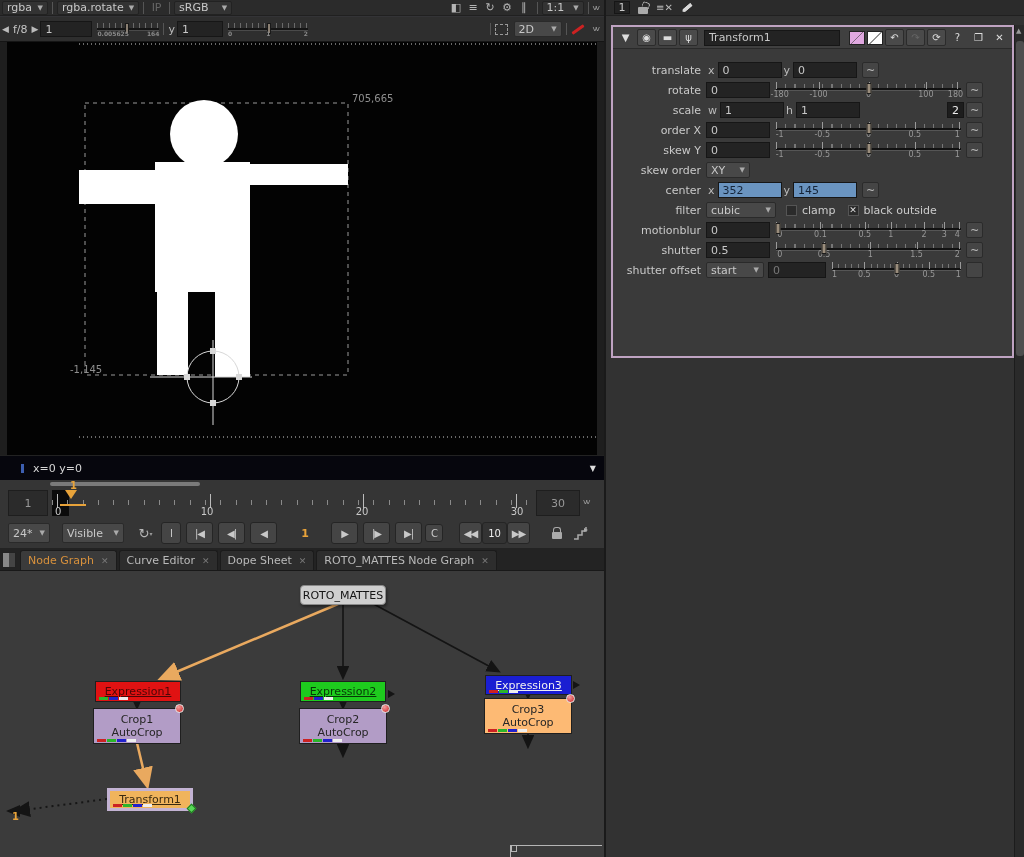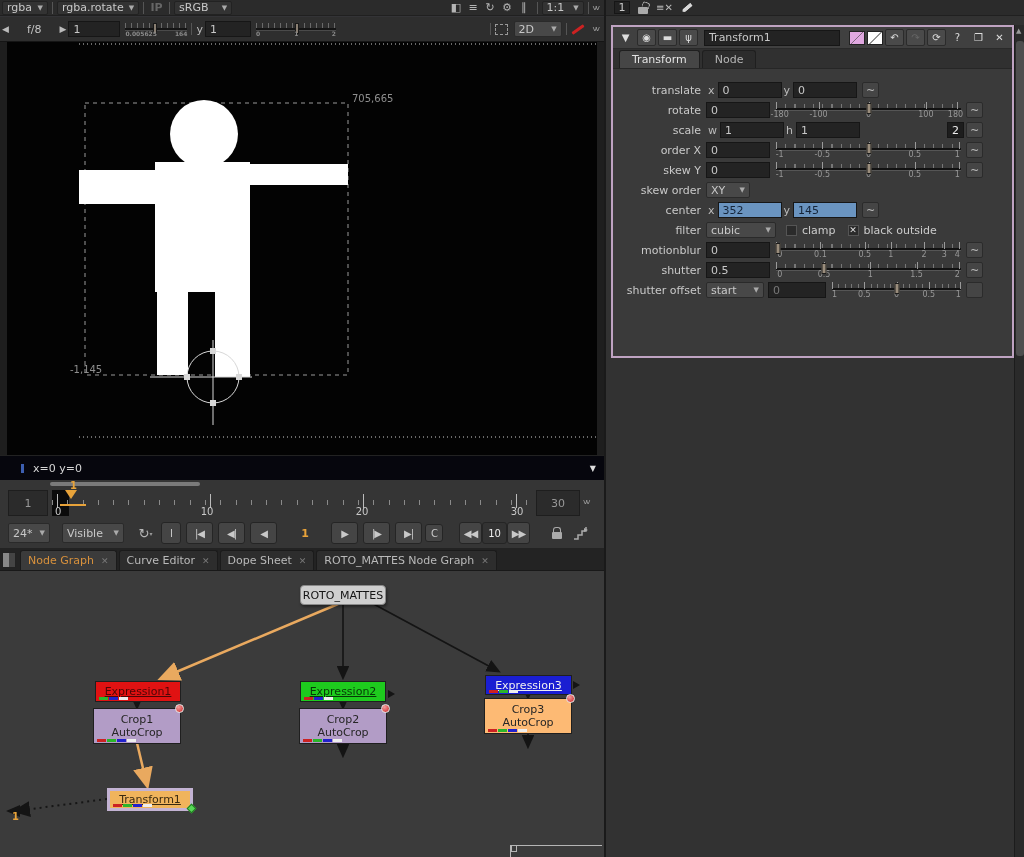--- a/index.html
+++ b/index.html
@@ -122,21 +122,21 @@
     <div class="dd" style="margin-left:2px;min-width:46px">
       <span>rgba</span>
         <span class="car">▼</span>
     </div>
     <span class="sep"></span>
     <div class="dd" style="min-width:82px">
       <span>rgba.rotate</span>
         <span class="car">▼</span>
     </div>
     <span class="sep"></span>
-    <span class="ico dim-ico" style="font-weight:bold">IP</span>
+    <span class="ico dim-ico" style="font-weight:normal">IP</span>
     <span class="sep"></span>
     <div class="dd" style="min-width:58px">
       <span>sRGB</span>
         <span class="car">▼</span>
     </div>
     <div style="flex:1"></div>
     <span class="ico">◧</span>
     <span class="ico">≡</span>
     <span class="ico">↻</span>
     <span class="ico">⚙</span>
@@ -145,21 +145,21 @@
     <div class="dd" style="min-width:42px">
       <span>1:1</span>
         <span class="car">▼</span>
     </div>
     <span class="sep"></span>
     <span class="chev2" style="margin-right:6px">vv</span>
   </div>
 
   <div id="row2" class="abs">
     <span class="arrowbtn">◀</span>
-    <span style="color:#c5c5c5;margin:0 16px">f/8</span>
+    <span style="color:#c5c5c5;margin:0 2px">f/8</span>
     <span class="arrowbtn">▶</span>
     <span class="field" style="width:52px">1</span>
     <div class="minislider" style="margin-left:5px">
       <i class="mticks"></i>
       <i class="track"></i>
       <i class="hdl" style="left:44%"></i>
       <b class="lab" style="left:0">0.005625</b>
       <b class="lab" style="right:0">164</b>
     </div>
     <span class="sep"></span>
@@ -424,24 +424,20 @@
         <span style="flex:1"></span>
         <span class="swatch" style="background:linear-gradient(135deg,#e0a8e0 49%,#222 51%,#eee 52%,#e0a8e0 54%)"></span>
         <span class="swatch" style="background:linear-gradient(135deg,#fff 48%,#333 52%,#fff 56%)"></span>
         <span class="hbtn">↶</span>
         <span class="hbtn" style="color:#666">↷</span>
         <span class="hbtn">⟳</span>
         <span class="hbtn" style="background:none;border:none">?</span>
         <span class="hbtn" style="background:none;border:none">❐</span>
         <span class="hbtn" style="background:none;border:none">✕</span>
       </div>
-      <div id="ptabs">
-        <span class="ptab active">Transform</span>
-        <span class="ptab">Node</span>
-      </div>
 
       <div id="pbody">
 
         <div class="prow">
           <span class="plabel">translate</span>
           <span class="axis">x</span>
           <span class="field f64">0</span>
           <span class="axis">y</span>
           <span class="field f64">0</span>
           <span class="curvebtn" style="margin-left:5px">~</span>

